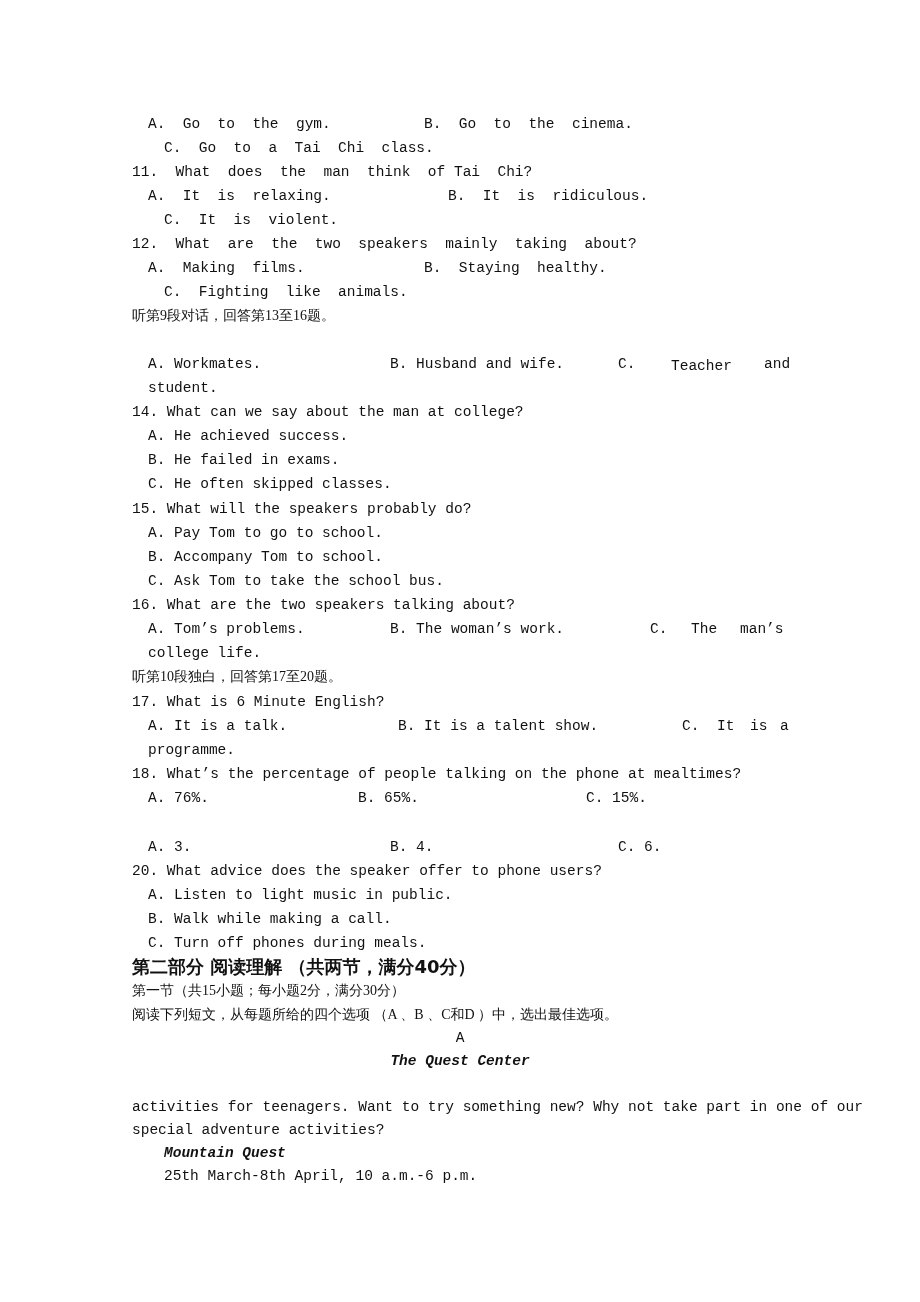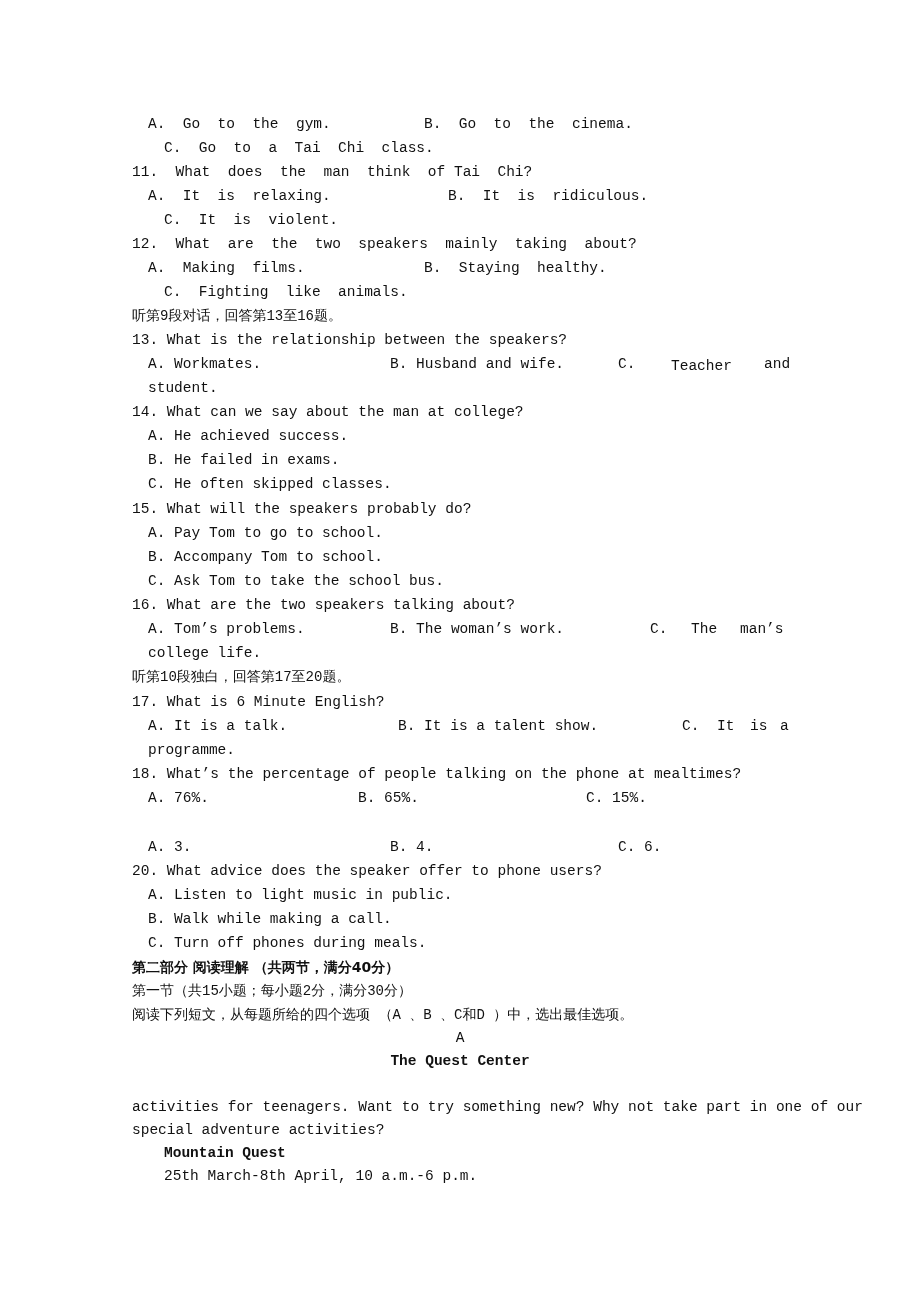--- a/index.html
+++ b/index.html
@@ -1,22 +1,22 @@
 <!DOCTYPE html>
 <html><head>
 <meta charset="utf-8">
 <style>
   html, body { margin: 0; padding: 0; background: #ffffff; }
   body { width: 920px; height: 1302px; position: relative; overflow: hidden;
          font-family: "Liberation Mono", "DejaVu Sans Mono", monospace; color: #111; }
   .page { position: absolute; left: 0; top: 0; width: 848px; height: 1302px; }
   .line { position: absolute; font-size: 14.5px; line-height: 20px; white-space: pre; }
-  .bold { font-weight: bold; }
-  .cn { font-family: Liberation Mono, monospace; font-size: 14px; }
-  .cnb { font-family: "DejaVu Sans", sans-serif; font-size: 14px; font-weight: bold; }
+  .bold { font-weight: bold; font-style: italic; }
+  .cn { font-family: Liberation Serif, serif; font-size: 14px; }
+  .cnb { font-family: "DejaVu Sans", sans-serif; font-size: 18px; font-weight: bold; }
   .center { left: 0; width: 920px; text-align: center; }
 </style>
 </head>
 <body>
 
 <div class="page">
 
   <div class="line" style="left:148px;top:114px">A.  Go  to  the  gym.</div>
   <div class="line" style="left:424px;top:114px">B.  Go  to  the  cinema.</div>
   <div class="line" style="left:164px;top:138px">C.  Go  to  a  Tai  Chi  class.</div>
@@ -26,21 +26,20 @@
   <div class="line" style="left:448px;top:186px">B.  It  is  ridiculous.</div>
   <div class="line" style="left:164px;top:210px">C.  It  is  violent.</div>
 
   <div class="line" style="left:132px;top:234px">12.  What  are  the  two  speakers  mainly  taking  about?</div>
   <div class="line" style="left:148px;top:258px">A.  Making  films.</div>
   <div class="line" style="left:424px;top:258px">B.  Staying  healthy.</div>
   <div class="line" style="left:164px;top:282px">C.  Fighting  like  animals.</div>
 
   <div class="line cn" style="left:132px;top:306px">听第9段对话，回答第13至16题。</div>
 
-  <div class="line" style="left:132px;top:330px">13. What is the relationship between the speakers?</div>
   <div class="line" style="left:148px;top:354px">A. Workmates.</div>
   <div class="line" style="left:390px;top:354px">B. Husband and wife.</div>
   <div class="line" style="left:618px;top:354px">C.</div>
   <div class="line" style="left:671px;top:356px">Teacher</div>
   <div class="line" style="left:764px;top:354px">and</div>
   <div class="line" style="left:148px;top:378px">student.</div>
 
   <div class="line" style="left:132px;top:402px">14. What can we say about the man at college?</div>
   <div class="line" style="left:148px;top:426px">A. He achieved success.</div>
   <div class="line" style="left:148px;top:450px">B. He failed in exams.</div>

